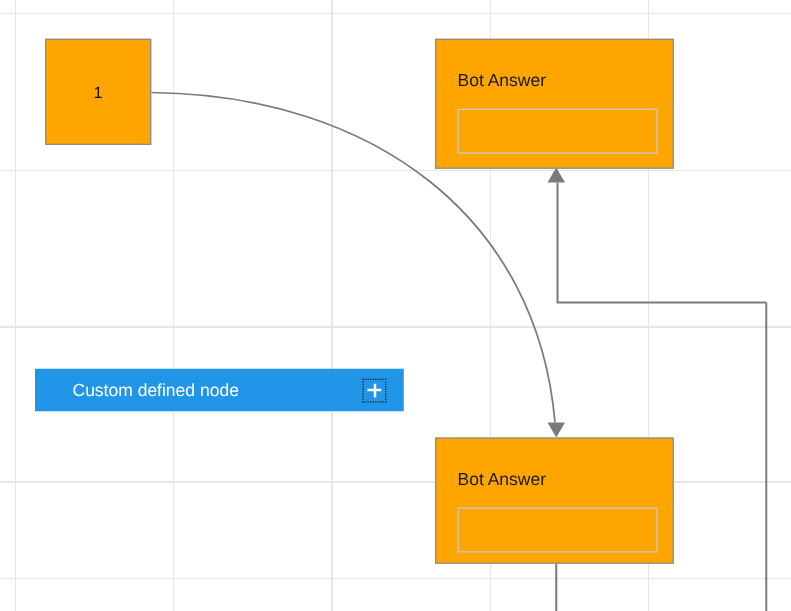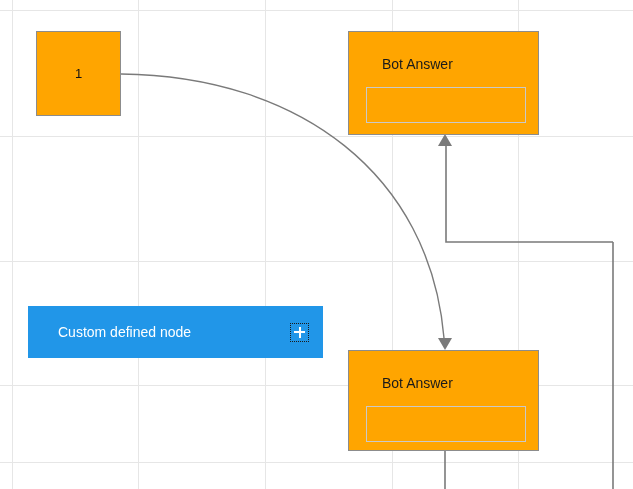--- a/index.html
+++ b/index.html
@@ -58,38 +58,37 @@
     height: 101px;
   }
   .node-title {
     position: absolute;
     left: 17px;
     top: 25px;
     font-size: 14px;
     color: #1a1a1a;
     line-height: 1;
     white-space: nowrap;
-    margin-left: 16px;
   }
   .node-field {
     position: absolute;
     left: 17px;
     top: 55px;
     width: 160px;
     height: 36px;
     box-sizing: border-box;
     border: 1px solid #c9c9c9;
     background: transparent;
   }
   #palette-custom-node {
     position: absolute;
     left: 28px;
-    top: 306px;
+    top: 295px;
     width: 295px;
-    height: 52px;
+    height: 34px;
     background: #2196E8;
     display: flex;
     align-items: center;
     box-sizing: border-box;
     padding: 0 14px 0 30px;
   }
   #palette-custom-node .palette-label {
     flex: 1;
     color: #ffffff;
     font-size: 14px;

